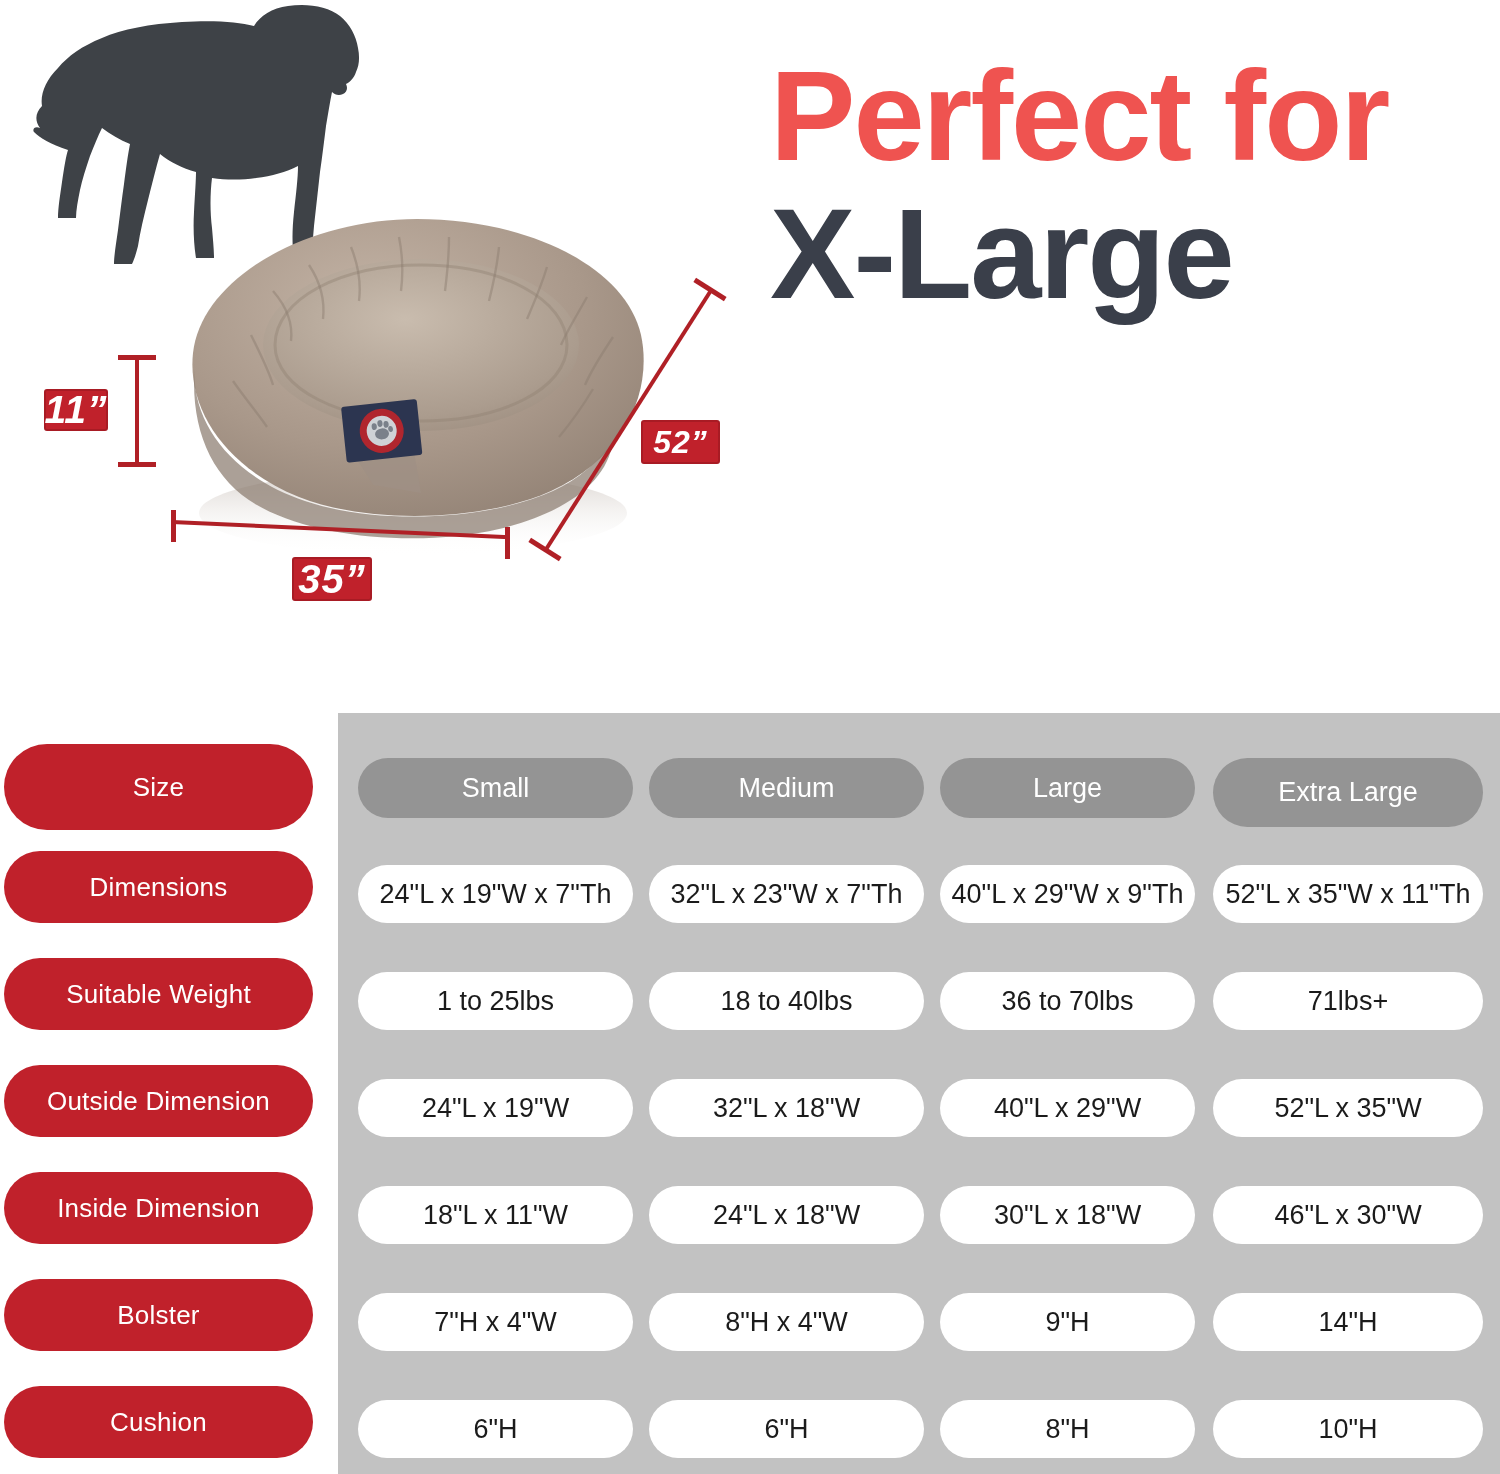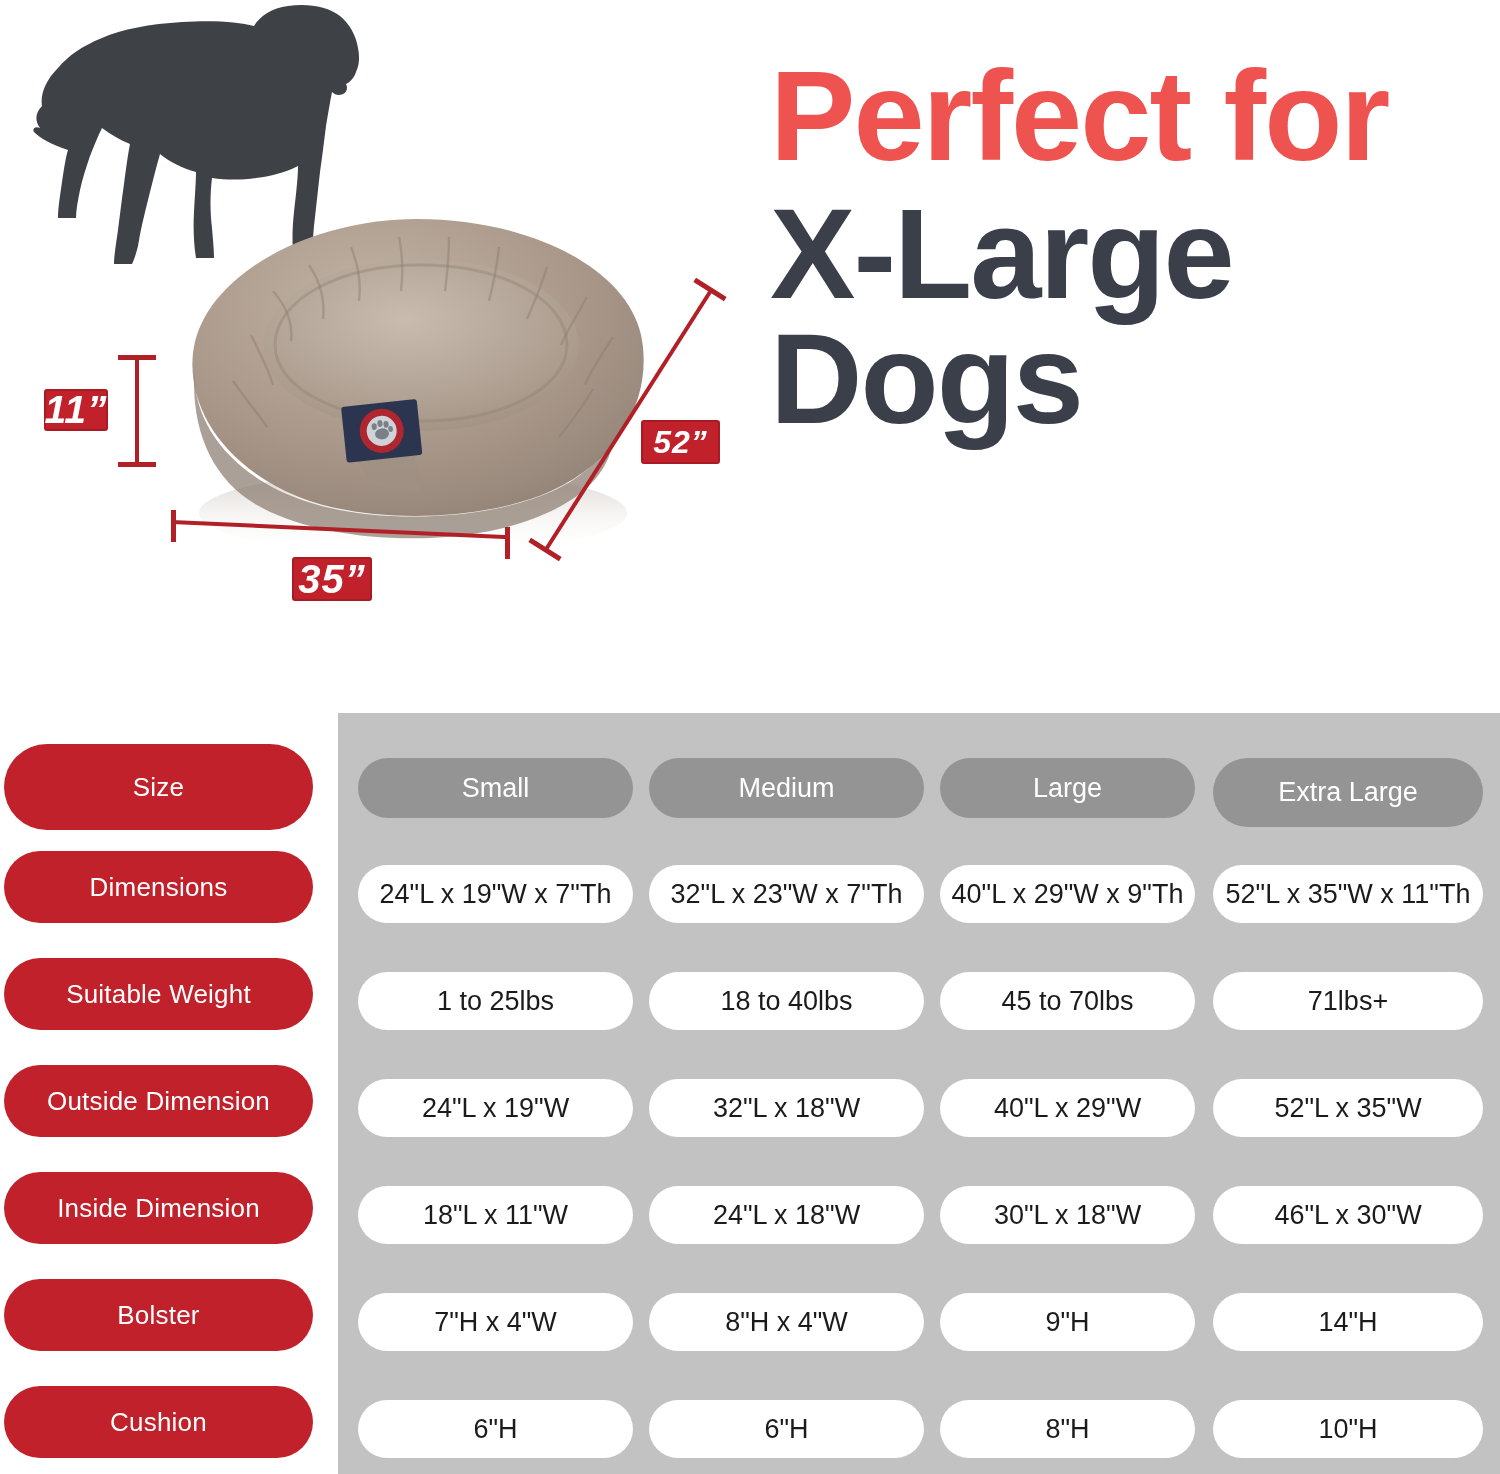--- a/index.html
+++ b/index.html
@@ -155,36 +155,35 @@
   <div class="mline" style="left:692px; top:287px; width:36px; height:5px; transform:rotate(32deg);"></div>
   <div class="mline" style="left:527px; top:547px; width:36px; height:5px; transform:rotate(32deg);"></div>
 
   <div id="badge-11" class="dim-badge">11”</div>
   <div id="badge-52" class="dim-badge">52”</div>
   <div id="badge-35" class="dim-badge">35”</div>
 
   <div id="headline">
     <div id="hl-perfect" class="hl-line">Perfect for</div>
     <div id="hl-xlarge" class="hl-line">X-Large</div>
-    <div id="hl-dogs" class="hl-line">Dogs</div>
   </div>
 </div>
 
 <div id="spec-panel">
     <div class="cell head" style="position: absolute; left: 20px; top: 45px; width: 275px; height: 60px;">Small</div>
     <div class="cell head" style="position: absolute; left: 311px; top: 45px; width: 275px; height: 60px;">Medium</div>
     <div class="cell head" style="position: absolute; left: 602px; top: 45px; width: 255px; height: 60px;">Large</div>
     <div class="cell head" style="position: absolute; left: 875px; top: 45px; width: 270px; height: 69px;">Extra Large</div>
     <div class="cell val" style="position: absolute; left: 20px; top: 152px; width: 275px; height: 58px;">24"L x 19"W x 7"Th</div>
     <div class="cell val" style="position: absolute; left: 311px; top: 152px; width: 275px; height: 58px;">32"L x 23"W x 7"Th</div>
     <div class="cell val" style="position: absolute; left: 602px; top: 152px; width: 255px; height: 58px;">40"L x 29"W x 9"Th</div>
     <div class="cell val" style="position: absolute; left: 875px; top: 152px; width: 270px; height: 58px;">52"L x 35"W x 11"Th</div>
     <div class="cell val" style="position: absolute; left: 20px; top: 259px; width: 275px; height: 58px;">1 to 25lbs</div>
     <div class="cell val" style="position: absolute; left: 311px; top: 259px; width: 275px; height: 58px;">18 to 40lbs</div>
-    <div class="cell val" style="position: absolute; left: 602px; top: 259px; width: 255px; height: 58px;">45 to 70lbs</div>
+    <div class="cell val" style="position: absolute; left: 602px; top: 259px; width: 255px; height: 58px;">36 to 70lbs</div>
     <div class="cell val" style="position: absolute; left: 875px; top: 259px; width: 270px; height: 58px;">71lbs+</div>
     <div class="cell val" style="position: absolute; left: 20px; top: 366px; width: 275px; height: 58px;">24"L x 19"W</div>
     <div class="cell val" style="position: absolute; left: 311px; top: 366px; width: 275px; height: 58px;">32"L x 18"W</div>
     <div class="cell val" style="position: absolute; left: 602px; top: 366px; width: 255px; height: 58px;">40"L x 29"W</div>
     <div class="cell val" style="position: absolute; left: 875px; top: 366px; width: 270px; height: 58px;">52"L x 35"W</div>
     <div class="cell val" style="position: absolute; left: 20px; top: 473px; width: 275px; height: 58px;">18"L x 11"W</div>
     <div class="cell val" style="position: absolute; left: 311px; top: 473px; width: 275px; height: 58px;">24"L x 18"W</div>
     <div class="cell val" style="position: absolute; left: 602px; top: 473px; width: 255px; height: 58px;">30"L x 18"W</div>
     <div class="cell val" style="position: absolute; left: 875px; top: 473px; width: 270px; height: 58px;">46"L x 30"W</div>
     <div class="cell val" style="position: absolute; left: 20px; top: 580px; width: 275px; height: 58px;">7"H x 4"W</div>

